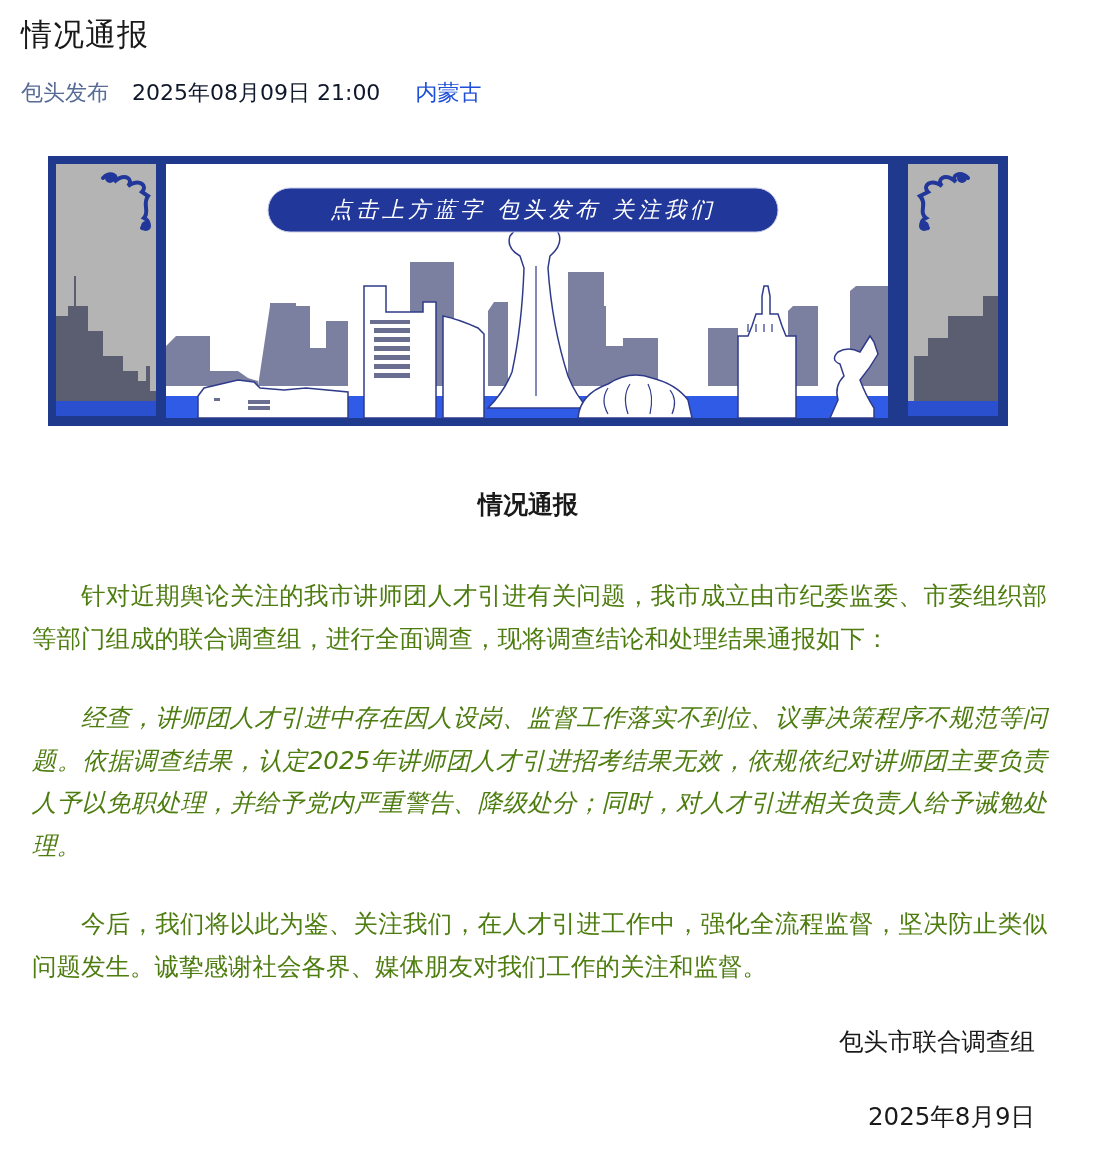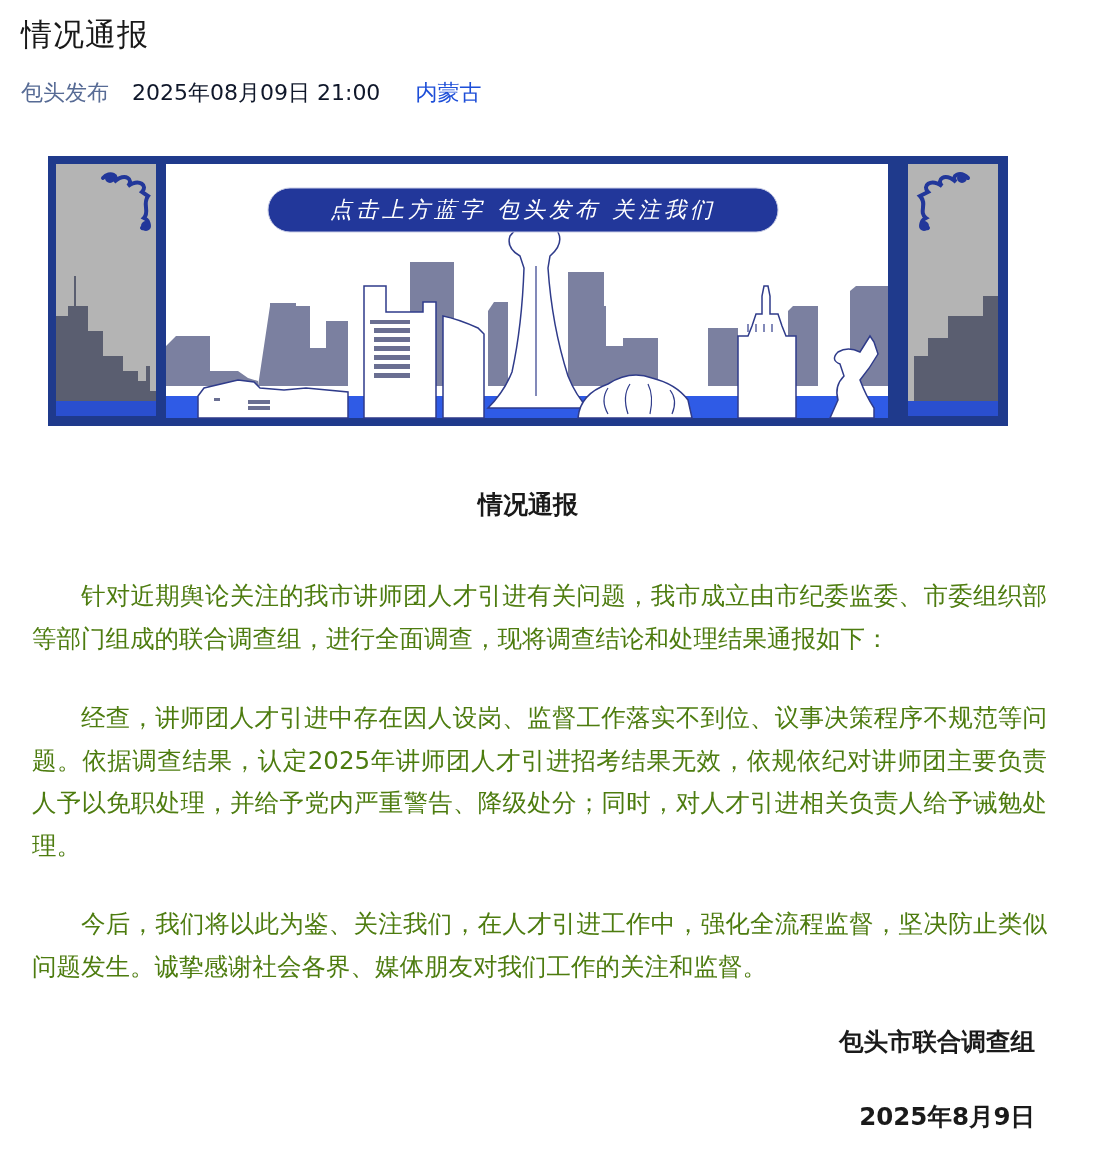--- a/index.html
+++ b/index.html
@@ -38,26 +38,26 @@
     position: absolute; left: 0; width: 1056px; top: 488px;
     text-align: center; font-size: 25px; font-weight: bold; color: #1a1a1a;
     margin: 0;
   }
   .para {
     position: absolute; left: 32px; width: 1015px;
     font-size: 24.5px; line-height: 42.5px; color: #4d7c0f; margin: 0;
     text-indent: 2em; text-align: justify;
   }
   .p1 { top: 575px; }
-  .p2 { top: 697px; }
+  .p2 { top: 697px; font-style: italic; }
   .p3 { top: 903px; }
 
   .sign {
     position: absolute; right: 76px; text-align: right;
-    font-size: 24.5px; color: #1a1a1a; white-space: nowrap; font-weight: bold;
+    font-size: 24.5px; color: #1a1a1a; white-space: nowrap;
   }
   .sign-org { top: 1025px; }
   .sign-date { top: 1100px; }
 </style>
 </head>
 <body>
 
 <h1 class="title">情况通报</h1>
 
 <div class="meta">

